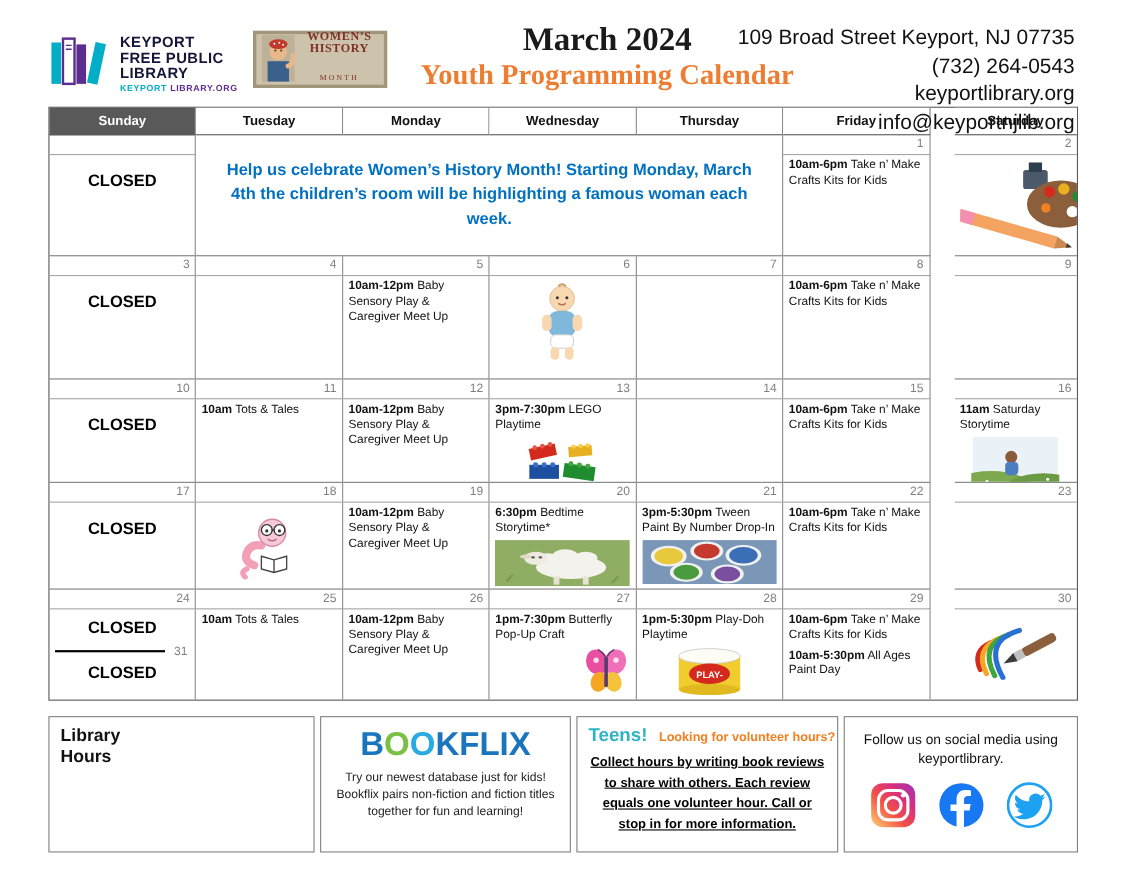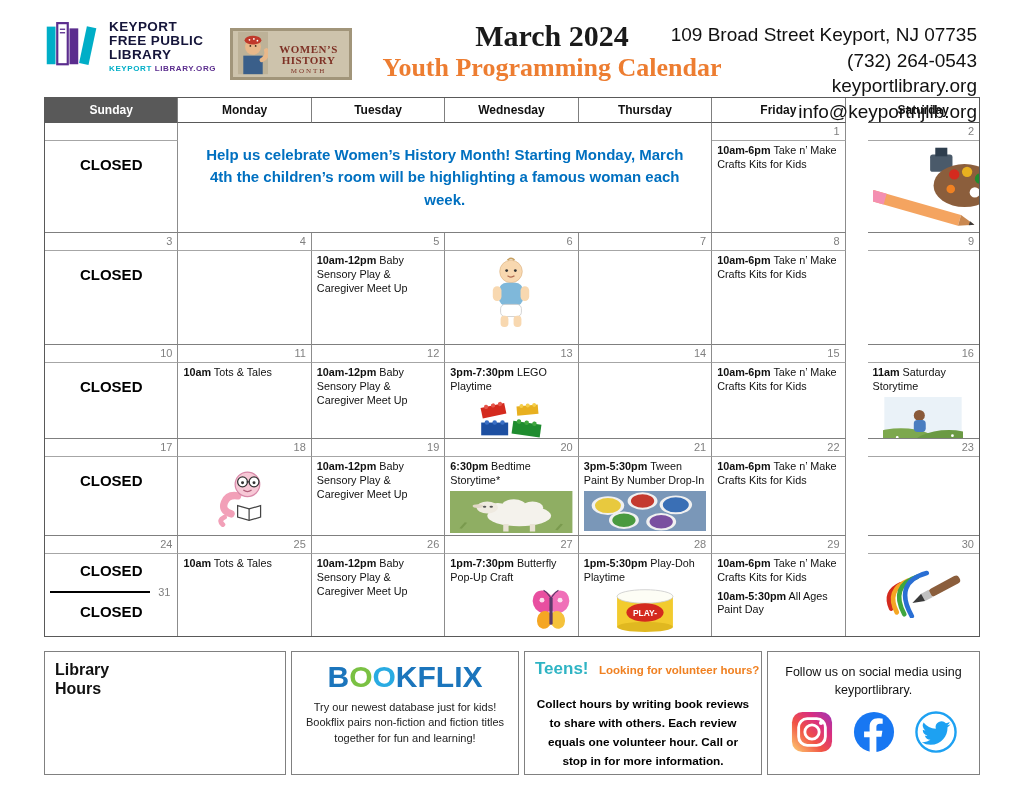--- a/index.html
+++ b/index.html
@@ -1,28 +1,28 @@
 <!DOCTYPE html>
 <html><head>
 <meta charset="utf-8">
 <style>
   html,body{margin:0;padding:0;background:#fff;}
   body{width:1024px;height:791px;font-family:"Liberation Sans",sans-serif;color:#111;position:relative;overflow:hidden;}
 
   
   .page-header{position:relative;height:97px;}
-  .logo-block{position:absolute;left:45px;top:20px;display:flex;gap:8px;align-items:flex-start;}
+  .logo-block{position:absolute;left:45px;top:32px;display:flex;gap:8px;align-items:flex-start;}
   .logo-text{line-height:1.04;}
   .logo-name{font-weight:bold;font-size:13.5px;letter-spacing:.4px;color:#15153a;}
   .logo-url{font-size:8px;font-weight:bold;letter-spacing:.6px;margin-top:3px;}
   .logo-url .u1{color:#00AEC7;} .logo-url .u2{color:#5B2D8E;}
   .whm{position:absolute;left:230px;top:28px;width:122px;height:52px;background:#CDC3AC;border:3px solid #A1957A;display:flex;align-items:flex-end;gap:5px;padding:2px 5px;box-sizing:border-box;}
   .whm-text{color:#7E3125;font-family:"Liberation Serif",serif;text-align:center;flex:1;line-height:1.05;}
   .whm-l1,.whm-l2{font-size:11px;font-weight:bold;letter-spacing:.5px;}
-  .whm-l3{font-size:7px;letter-spacing:2px;margin-top:1px;}
+  .whm-l3{font-size:7px;letter-spacing:2px;margin-top:17px;}
   .title-block{position:absolute;left:90px;right:10px;top:20px;text-align:center;pointer-events:none;}
   .month-title{font-family:"Liberation Serif",serif;font-weight:bold;font-size:30px;color:#1a1a1a;line-height:1.05;}
   .subtitle{font-family:"Liberation Serif",serif;font-weight:bold;font-size:26px;color:#ED7D31;line-height:1.1;margin-top:2px;}
   .contact-block{position:absolute;right:47px;top:22px;text-align:right;font-size:19px;line-height:1.35;color:#111;}
 
   
   .cal{margin:0 44px;border:1px solid #595959;}
   .cal-head{display:grid;grid-template-columns:repeat(7,1fr);}
   .cal-head > div{border-right:1px solid #7f7f7f;border-bottom:1px solid #595959;font-weight:bold;font-size:12px;text-align:center;padding:5px 0;background:#fff;}
   .cal-head > div.noR{border-right:none;}
@@ -59,21 +59,21 @@
   .hours-sunday b{font-weight:bold;}
   .bookflix-box{width:228px;padding:10px 8px;text-align:center;}
   .bf-logo{font-size:30px;font-weight:bold;letter-spacing:0;line-height:1;}
   .bf-b,.bf-k,.bf-rest{color:#1B75BC;}
   .bf-o1{color:#7AC143;} .bf-o2{color:#29ABE2;}
   .bf-desc{font-size:11px;line-height:1.4;margin-top:8px;color:#222;}
   .teens-box{width:238px;padding:7px 10px;text-align:center;}
   .teens-head{white-space:nowrap;}
   .teens-title{font-size:17px;font-weight:bold;color:#2FB4C4;}
   .teens-sub{font-size:11.5px;font-weight:bold;color:#F08122;margin-left:6px;}
-  .teens-body{font-size:11.8px;font-weight:bold;line-height:1.6;margin-top:16px;color:#000;}
+  .teens-body{font-size:11.8px;font-weight:bold;line-height:1.6;margin-top:4px;color:#000;text-decoration:underline;}
   .social-box{flex:1;padding:12px 8px;text-align:center;}
   .social-text{font-size:12.5px;line-height:1.4;color:#111;}
   .social-icons{display:flex;justify-content:center;gap:20px;margin-top:12px;}
 </style>
 </head>
 <body>
 
 <div class="page-header">
   <div class="logo-block">
     <svg viewBox="0 0 64 56" width="56" height="50">
@@ -128,22 +128,22 @@
     <div>109 Broad Street Keyport, NJ 07735</div>
     <div>(732) 264-0543</div>
     <div>keyportlibrary.org</div>
     <div>info@keyportnjlib.org</div>
   </div>
 </div>
 
 <div class="cal">
   <div class="cal-head">
     <div class="sun">Sunday</div>
+    <div>Tuesday</div>
     <div>Monday</div>
-    <div>Tuesday</div>
     <div>Wednesday</div>
     <div>Thursday</div>
     <div>Friday</div>
     <div class="noR">Saturday</div>
   </div>
 
   <div class="week wk1">
     <div class="num gc1 gr1"></div>
     <div class="ann">Help us celebrate Women’s History Month! Starting Monday, March 4th the children’s room will be highlighting a famous woman each week.</div>
     <div class="num gc6 gr1">1</div>

